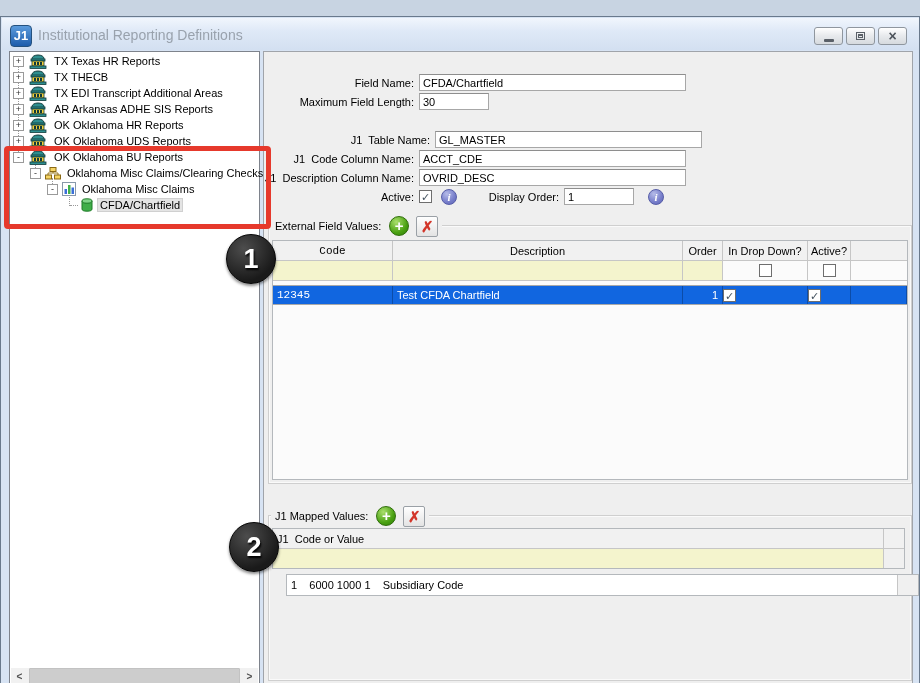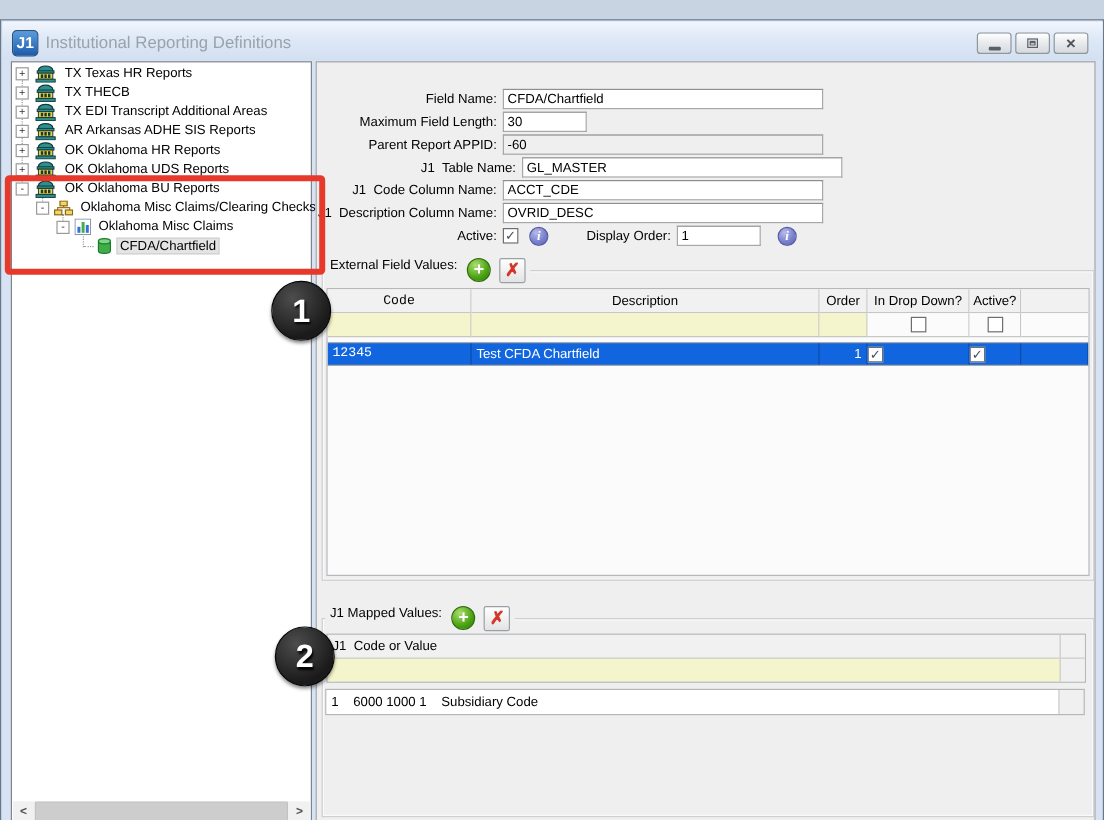--- a/index.html
+++ b/index.html
@@ -45,21 +45,21 @@
   .tb.disabled{background:#efefef;}
   .tb.wide{width:267px;} .tb.short{width:70px;}
   .cb{display:inline-block;width:13px;height:13px;border:1px solid #6e6e6e;background:#fff;
     font-size:11px;line-height:12px;text-align:center;color:#44525f;}
   .info-btn{display:inline-block;width:16px;height:16px;border-radius:50%;
     background:radial-gradient(circle at 35% 28%,#b6bce8,#7b82cd 55%,#5a61b4);border:1px solid #565da8;
     color:#fff;font-family:"Liberation Serif",serif;font-style:italic;font-weight:bold;
     font-size:11px;text-align:center;line-height:15px;}
   
   .groupbox{position:absolute;border:1px solid #cfcfcf;box-shadow:inset 0 0 0 1px #fafafa;}
-  .group-head{position:absolute;left:2px;top:-11px;height:22px;display:flex;align-items:flex-start;background:#efefef;padding:0 4px;}
+  .group-head{position:absolute;left:2px;top:-11px;height:22px;display:flex;align-items:center;background:#efefef;padding:0 4px;}
   .group-title{font-size:11px;color:#000;margin-right:8px;}
   .add-btn{width:20px;height:20px;border-radius:50%;margin-right:7px;
     background:radial-gradient(circle at 35% 28%,#aadf6d,#4aa112 60%,#2e7c08);border:1px solid #2e6d0a;
     color:#fff;font-size:15px;font-weight:bold;text-align:center;line-height:17px;}
   .del-btn{width:22px;height:21px;border:1px solid #9aa0a6;border-radius:2px;
     background:linear-gradient(#ffffff,#e3e3e3);color:#d3362a;font-size:15px;font-weight:bold;
     text-align:center;line-height:19px;}
   
   .grid{position:absolute;border:1px solid #b4b8bc;background:#fbfbfb;overflow:hidden;}
   .g-row{display:flex;height:20px;}
@@ -263,24 +263,20 @@
   <div id="right-panel">
 
     <div class="form-row" style="left:0;top:22px;">
       <div class="form-label">Field Name:</div>
       <input class="tb wide" value="CFDA/Chartfield" style="">
     </div>
     <div class="form-row" style="left:0;top:41px;">
       <div class="form-label">Maximum Field Length:</div>
       <input class="tb short" value="30" style="">
     </div>
-    <div class="form-row" style="left:0;top:60px;">
-      <div class="form-label">Parent Report APPID:</div>
-      <input class="tb wide disabled" value="-60" style="">
-    </div>
     <div class="form-row" style="left:0;top:79px;padding-left:16px;">
       <div class="form-label">J1  Table Name:</div>
       <input class="tb wide" value="GL_MASTER" style="">
     </div>
     <div class="form-row" style="left:0;top:98px;">
       <div class="form-label">J1  Code Column Name:</div>
       <input class="tb wide" value="ACCT_CDE" style="">
     </div>
     <div class="form-row" style="left:0;top:117px;">
       <div class="form-label">J1  Description Column Name:</div>
@@ -347,21 +343,21 @@
       <div class="grid" style="left:3px;top:12px;width:633px;height:41px;background:#f0f0f0;">
         <div class="g-row g-head">
           <div class="g-cell mgrid-col cell-left mrow-text">J1  Code or Value</div>
           <div class="g-cell c-filler"></div>
         </div>
         <div class="g-row g-filter">
           <div class="g-cell mgrid-col filter-y cell-left"></div>
           <div class="g-cell c-filler" style="background:#f0f0f0;"></div>
         </div>
       </div>
-      <div class="grid" style="left:2px;top:58px;width:633px;height:22px;background:#f0f0f0;text-align:center;">
+      <div class="grid" style="left:17px;top:58px;width:633px;height:22px;background:#f0f0f0;text-align:center;">
         <div class="g-row" style="height:20px;">
           <div class="g-cell mgrid-col cell-left mrow-text" style="background:#fff;">1    6000 1000 1    Subsidiary Code</div>
           <div class="g-cell c-filler"></div>
         </div>
       </div>
     </div>
 
   </div>
 
   <div id="anno-rect"></div>

